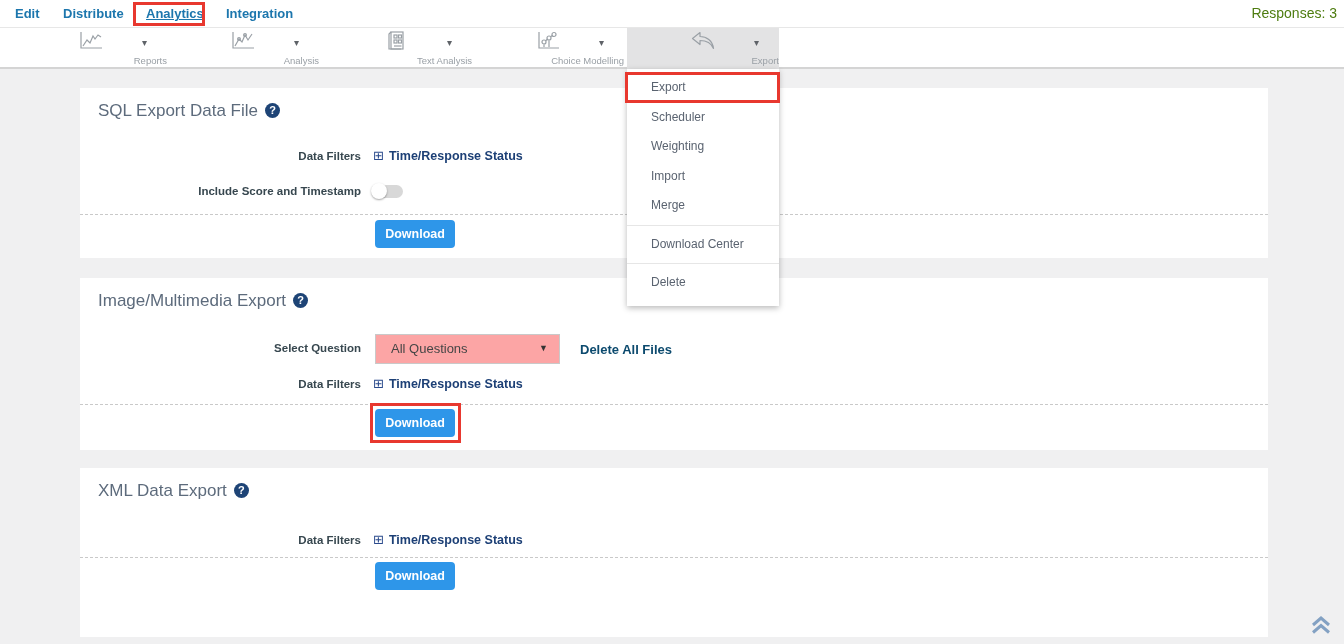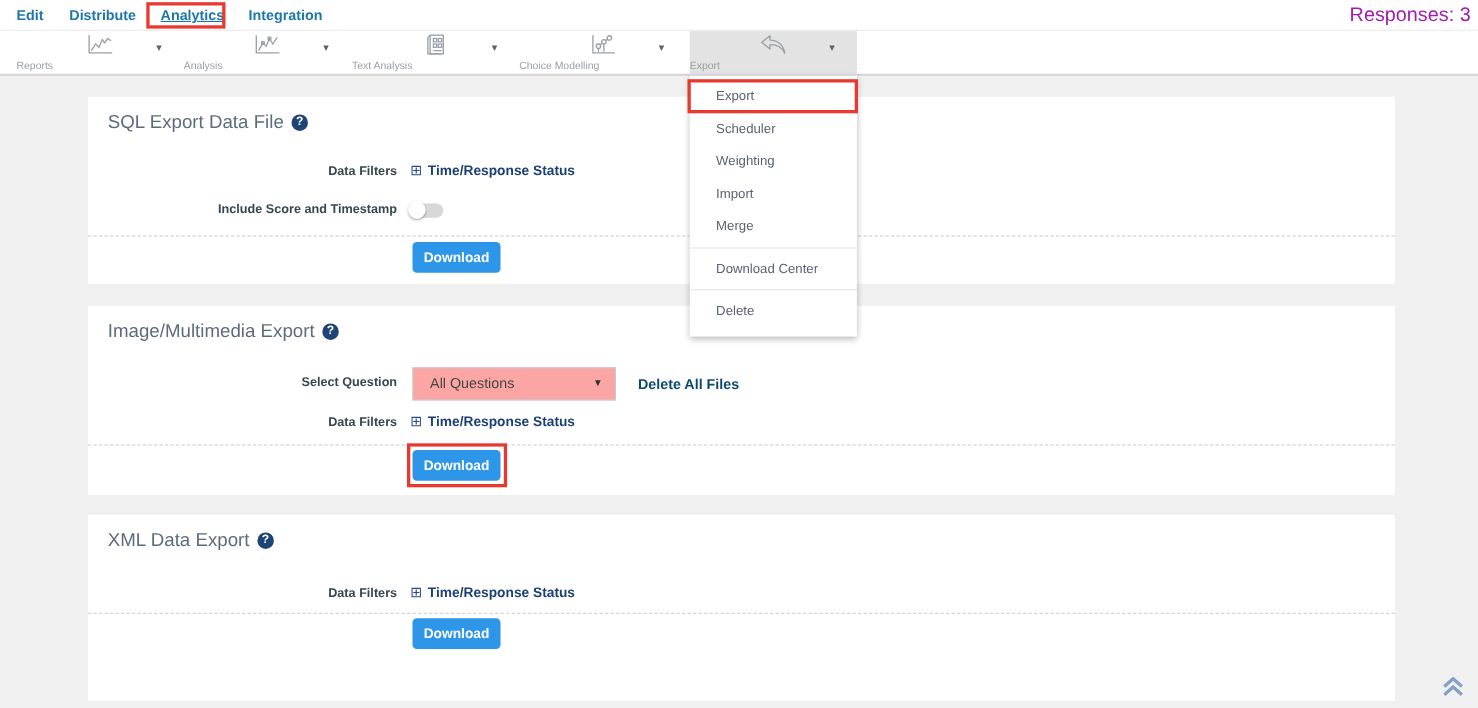--- a/index.html
+++ b/index.html
@@ -7,30 +7,30 @@
   .screen { position:relative; width:1344px; height:644px; background:#f0f0f1; overflow:hidden; }
 
   
   .topnav { position:absolute; top:0; left:0; width:100%; height:28px; background:#fff; border-bottom:1px solid #e7e7e7; z-index:5; }
   .nav-item { position:absolute; top:0; height:27px; line-height:27px; color:#1c76ad; font-size:13px; font-weight:bold; cursor:pointer; }
   .nav-item.active span { text-decoration:underline; }
   .nav-edit { left:15px; }
   .nav-distribute { left:63px; }
   .nav-analytics { left:146px; }
   .nav-integration { left:226px; }
-  .nav-responses { position:absolute; right:7px; top:0; height:27px; line-height:27px; color:#a21caf; font-size:18px; }
+  .nav-responses { position:absolute; right:7px; top:0; height:27px; line-height:27px; color:#4d7c0f; font-size:14px; }
 
   
   .toolbar { position:absolute; top:28px; left:0; width:100%; height:41px; background:#fff; border-bottom:2px solid #d4d4d4; z-index:5; }
   .tool-group { position:absolute; top:0; width:152px; height:41px; cursor:pointer; }
   .tool-group.active { background:#e3e3e4; }
   .tg-0 { left:15px; } .tg-1 { left:167px; } .tg-2 { left:320px; } .tg-3 { left:472px; } .tg-4 { left:627px; }
   .tool-icon { position:absolute; left:0; top:3px; width:100%; text-align:center; }
   .tool-caret { position:absolute; right:20px; top:9px; font-size:10px; color:#5f6368; }
-  .tool-label { position:absolute; bottom:3px; left:0; width:100%; text-align:left; font-size:9.5px; color:#9aa0a6; }
+  .tool-label { position:absolute; bottom:3px; left:0; width:100%; text-align:right; font-size:9.5px; color:#9aa0a6; }
   .tool-icon svg { stroke:#9aa0a6; fill:none; stroke-width:1.2; }
 
   
   .export-menu { position:absolute; left:627px; top:69px; width:152px; background:#fff; box-shadow:0 2px 6px rgba(0,0,0,.28); padding:4px 0 8px 0; z-index:10; }
   .menu-item { height:29.5px; line-height:29.5px; padding-left:24px; font-size:12px; color:#5a6370; cursor:pointer; }
   .menu-divider { border-top:1px solid #e6e6e6; margin:4px 0; }
 
   
   .card { position:absolute; left:80px; width:1188px; background:#fff; }
   .card-1 { top:88px; height:170px; }

